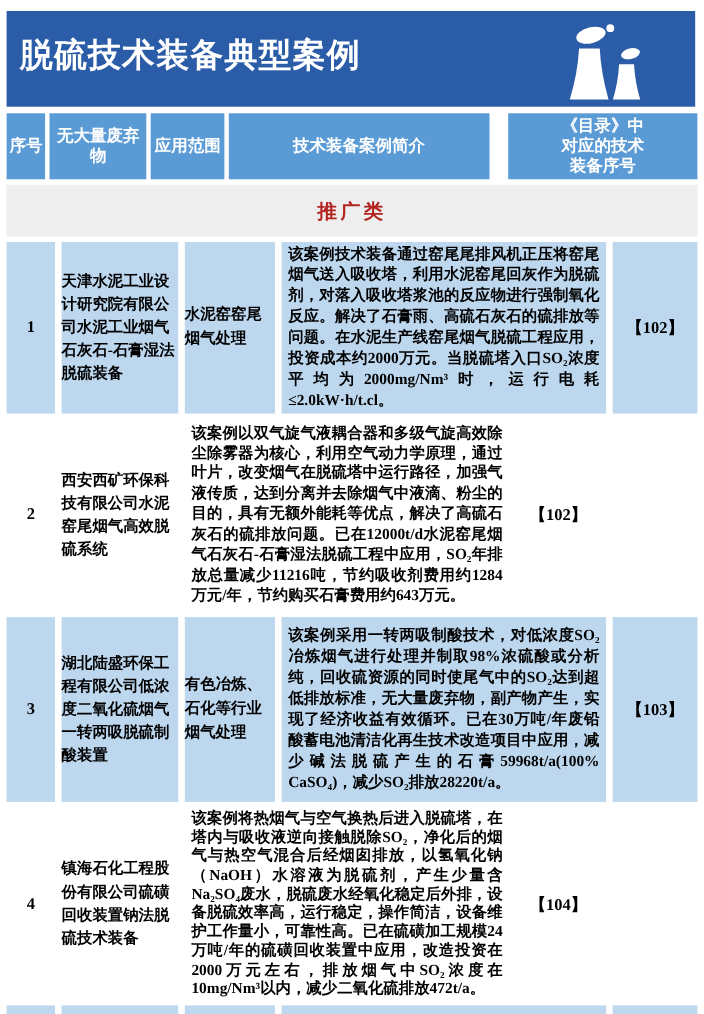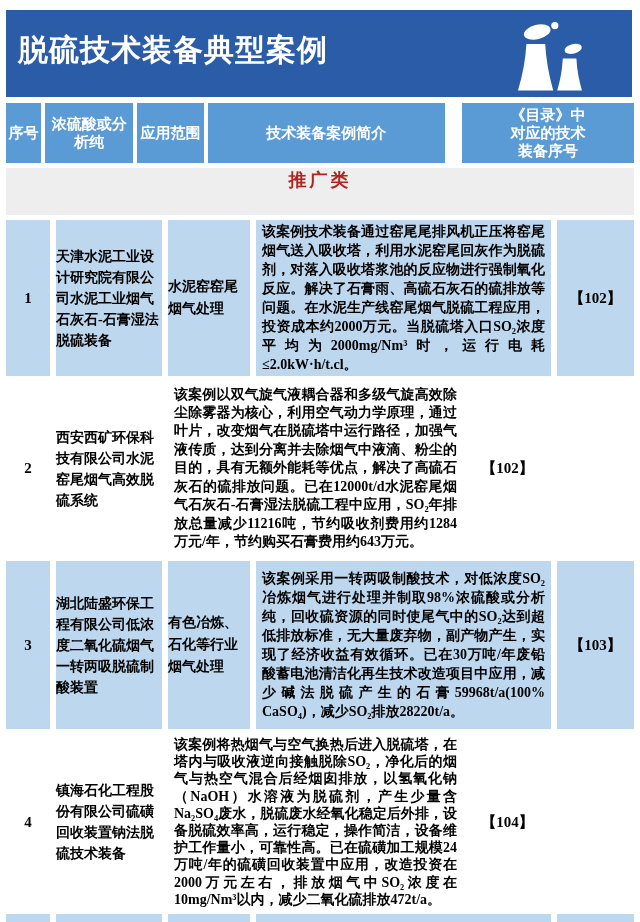--- a/index.html
+++ b/index.html
@@ -16,21 +16,21 @@
   .th{background:#5b9bd5;color:#ffffff;font-weight:bold;font-size:15px;line-height:18px;
       display:flex;align-items:center;justify-content:center;text-align:center;}
   .th-no{width:36px;}
   .th-name{width:90px;}
   .th-scope{width:68px;}
   .th-intro{width:242px;}
   .th-catalog{width:176px;margin-left:13px;}
   .th-catalog span{display:block;width:80px;margin:0 auto;}
   
   .category-band{margin:5px 0 0 6px;width:628px;height:47px;background:#eeeeee;
-      display:flex;align-items:flex-start;justify-content:center;}
+      display:flex;align-items:center;justify-content:center;}
   .category-label{color:#b2241f;font-size:18px;font-weight:bold;letter-spacing:3px;}
   
   .trow{display:flex;margin-left:6px;width:628px;gap:6px;margin-top:5px;}
   .r1{height:156px;}
   .r2{height:175px;}
   .r3{height:168px;margin-top:5px;}
   .r4{height:174px;margin-top:6px;}
   .cell{display:flex;align-items:center;color:#000000;font-weight:bold;}
   .blue .cell{background:#bdd7ee;}
   .white .cell{background:#ffffff;}
@@ -63,21 +63,21 @@
         <circle cx="56" cy="7" r="4.5"></circle>
         <path d="M10 88 Q19 58 20.5 30 L44 30 Q45.5 58 54 88 Z"></path>
         <ellipse cx="79" cy="36" rx="11" ry="6" transform="rotate(-14 79 36)"></ellipse>
         <path d="M59 88 Q65 68 66 48 L83 48 Q84 68 90 88 Z"></path>
       </g>
     </svg>
   </div>
 
   <div class="thead">
     <div class="th th-no">序号</div>
-    <div class="th th-name">浓硫酸或分析纯</div>
+    <div class="th th-name">无大量废弃物</div>
     <div class="th th-scope">应用范围</div>
     <div class="th th-intro">技术装备案例简介</div>
     <div class="th th-catalog">
       <span>《目录》中对应的技术装备序号</span>
     </div>
   </div>
 
   <div class="category-band">
     <span class="category-label">推广类</span>
   </div>

